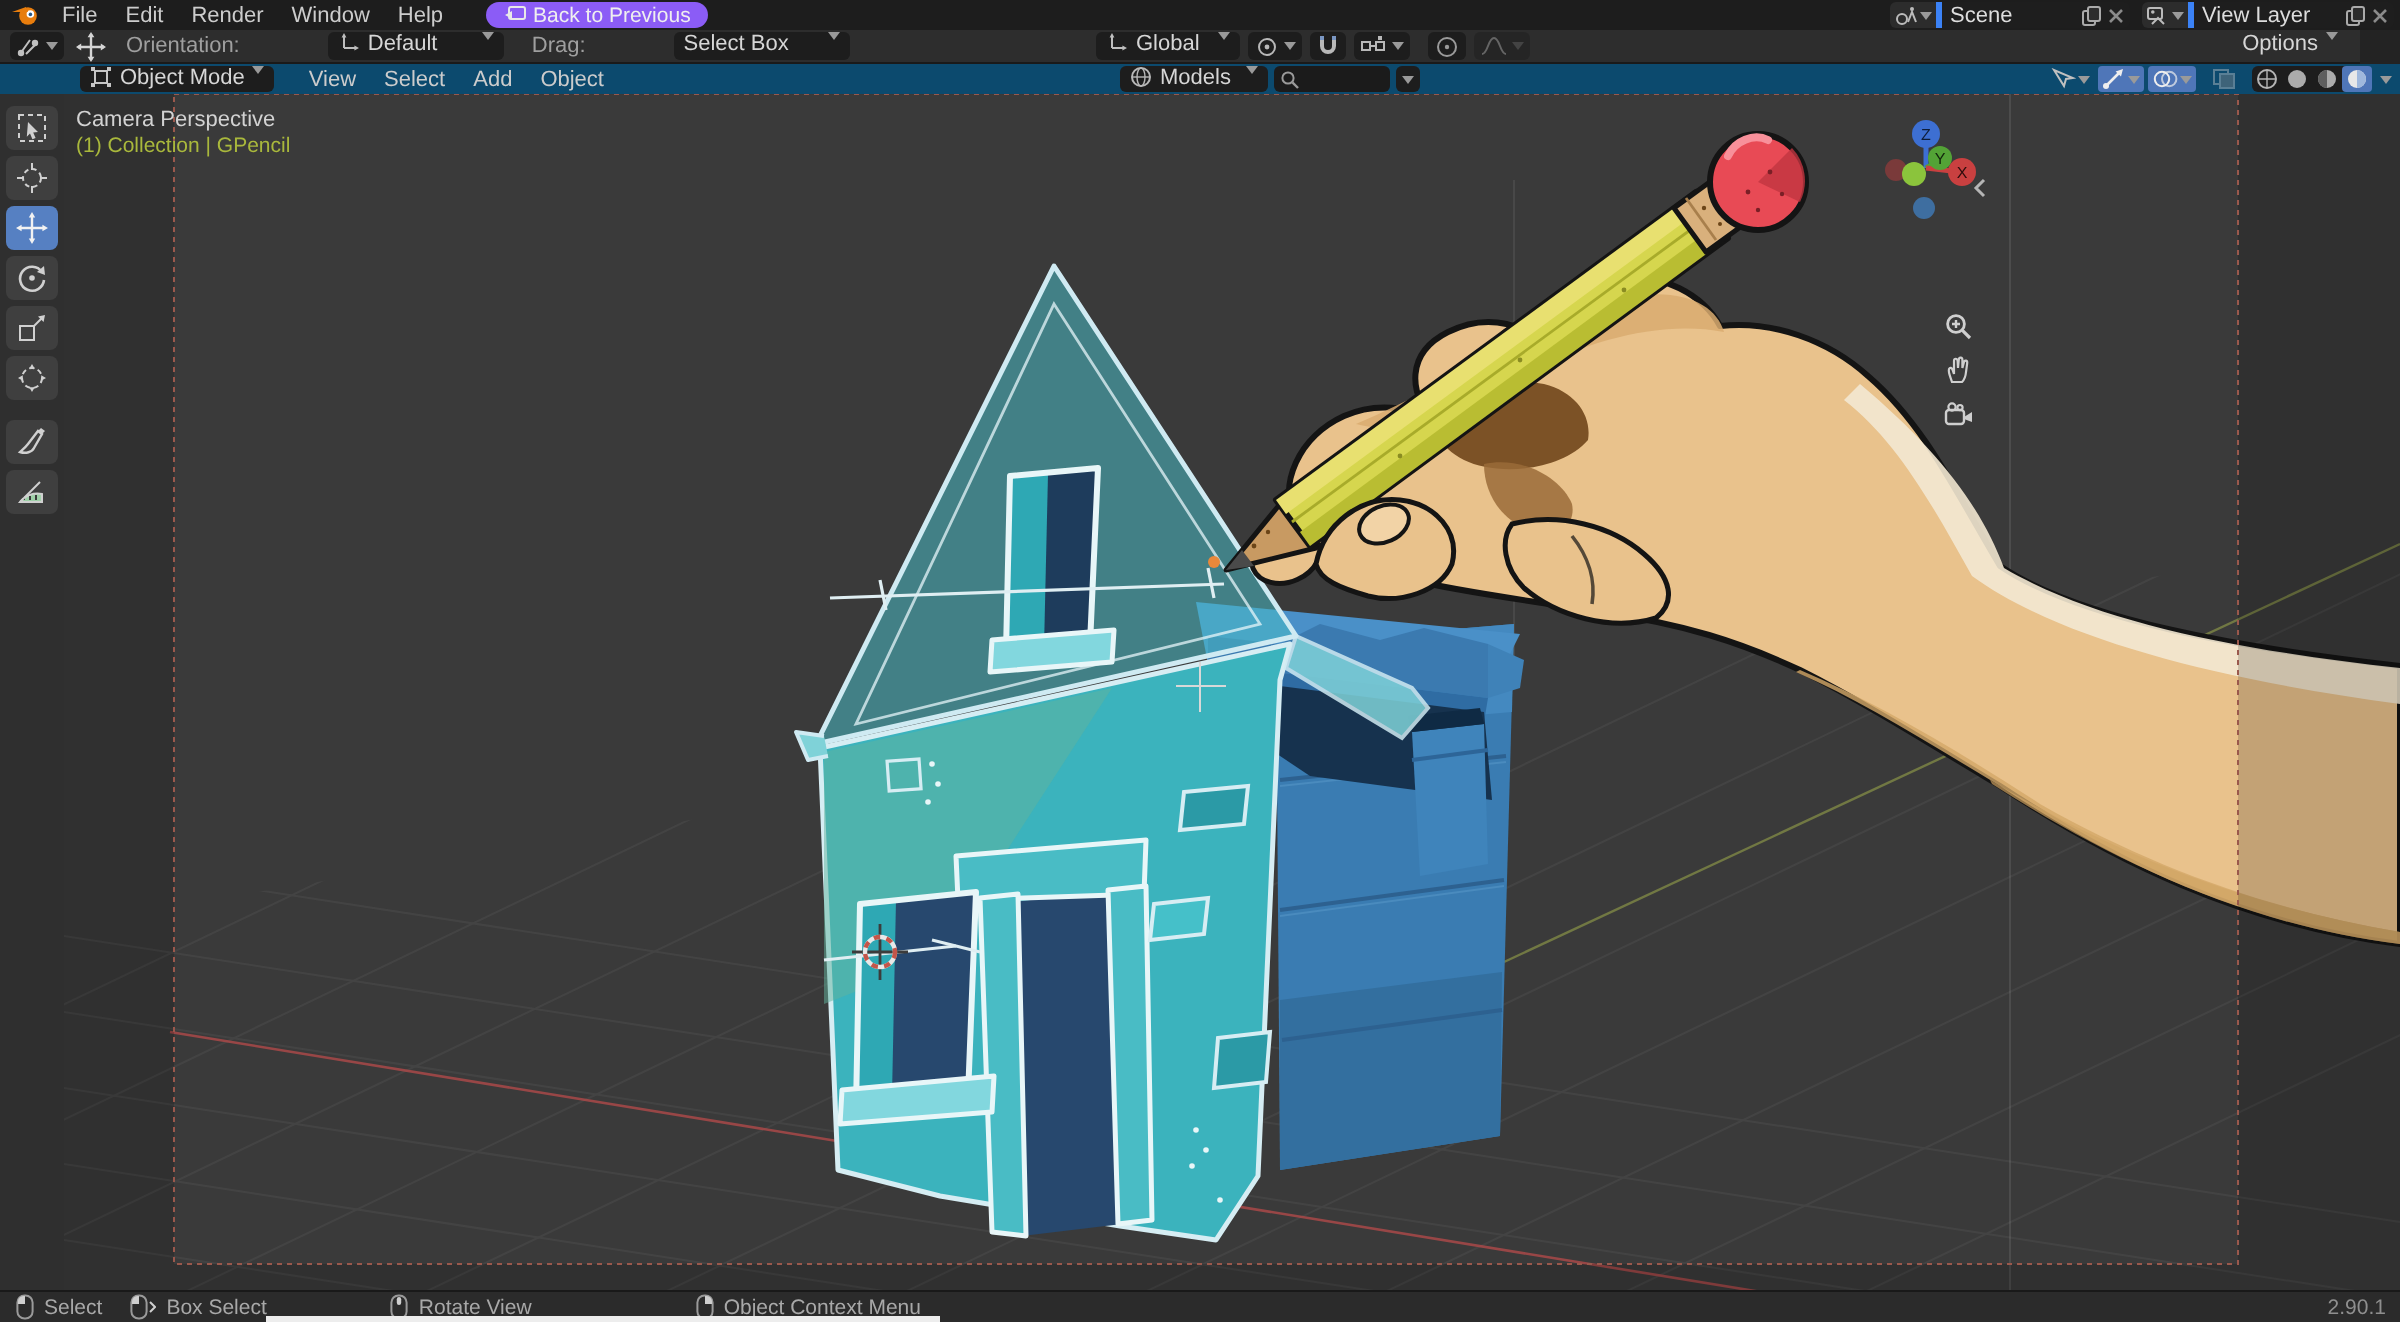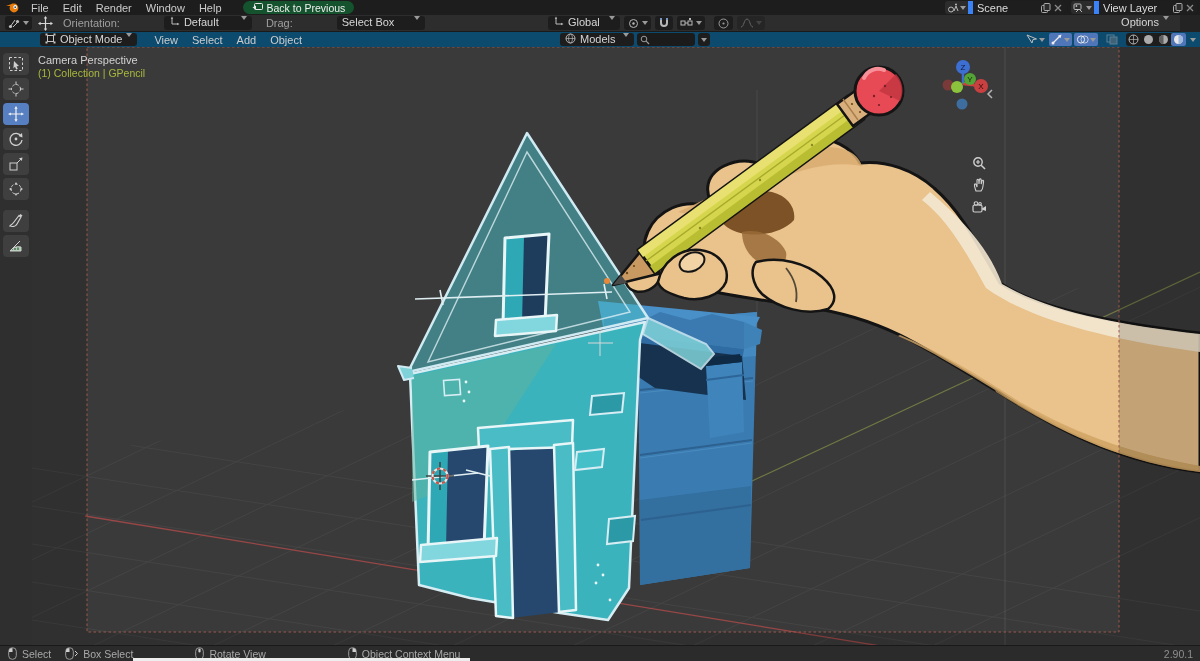--- a/index.html
+++ b/index.html
@@ -7,25 +7,25 @@
   body { font-family:"Liberation Sans","DejaVu Sans",sans-serif; font-size:11px; color:#c8c8c8; }
   #app { position:relative; width:1200px; height:661px; overflow:hidden; background:#232323; }
 
   
   .topbar { position:absolute; left:0; top:0; width:1200px; height:15px; background:#1d1d1d; display:flex; align-items:center; padding-left:5px; }
   .toolbar2 { position:absolute; left:0; top:15px; width:1180px; height:17px; background:#2d2d2d; display:flex; align-items:center; padding-left:5px; border-bottom:1px solid #1a1a1a; }
   .vpheader { position:absolute; left:0; top:32px; width:1200px; height:15px; background:#0c4a6e; display:flex; align-items:center; padding-left:4px; }
   .statusbar { position:absolute; left:0; top:645px; width:1200px; height:16px; background:#2b2b2b; border-top:1px solid #191919; display:flex; align-items:center; color:#a8a8a8; font-size:10.5px; }
 
   .menu-item { padding:0 7px; color:#cccccc; cursor:default; }
-  .backbtn { margin-left:14px; height:13px; background:#14532d; border-radius:7px; color:#efefef; display:flex; align-items:center; gap:4px; padding:0 9px; font-size:10.5px; }
+  .backbtn { margin-left:14px; height:13px; background:#8b5cf6; border-radius:7px; color:#efefef; display:flex; align-items:center; gap:4px; padding:0 9px; font-size:10.5px; }
   .tb-right { position:absolute; right:3px; top:1px; display:flex; align-items:center; gap:6px; }
   .idsel { display:flex; align-items:center; height:13px; }
   .idsel .iconbtn { background:#2c2c2c; border-radius:3px 0 0 3px; height:13px; display:flex; align-items:center; padding:0 2px; gap:1px; }
-  .idsel .field { background:#1e1e1e; height:13px; display:flex; align-items:center; padding:0 4px; color:#dddddd; border-left:5px solid #3b82f6; }
+  .idsel .field { background:#1e1e1e; height:13px; display:flex; align-items:center; padding:0 4px; color:#dddddd; border-left:3px solid #3b82f6; }
   .idsel .ficons { background:#1e1e1e; border-radius:0 3px 3px 0; height:13px; display:flex; align-items:center; padding:0 3px; gap:3px; }
 
   .chev { width:0; height:0; border-left:3px solid transparent; border-right:3px solid transparent; border-top:4px solid #9a9a9a; display:inline-block; }
   .chev.dim { border-top-color:#5f5f5f; }
   .label-dim { color:#9f9f9f; }
   .dd { background:#1d1d1d; border-radius:3px; height:14px; display:flex; align-items:flex-start; gap:4px; padding:0 5px; color:#d6d6d6;margin-left:36px; }
   .ddsm { background:#1d1d1d; border-radius:3px; height:14px; display:flex; align-items:center; gap:2px; padding:0 3px; }
   .tool2-center { position:absolute; left:512px; top:1px; display:flex; align-items:center; gap:4px; }
   .tool2-right { position:absolute; right:6px; top:1px; display:flex; align-items:center; gap:3px; }
   .vph-center { position:absolute; left:524px; top:1px; display:flex; align-items:center; gap:3px; }

